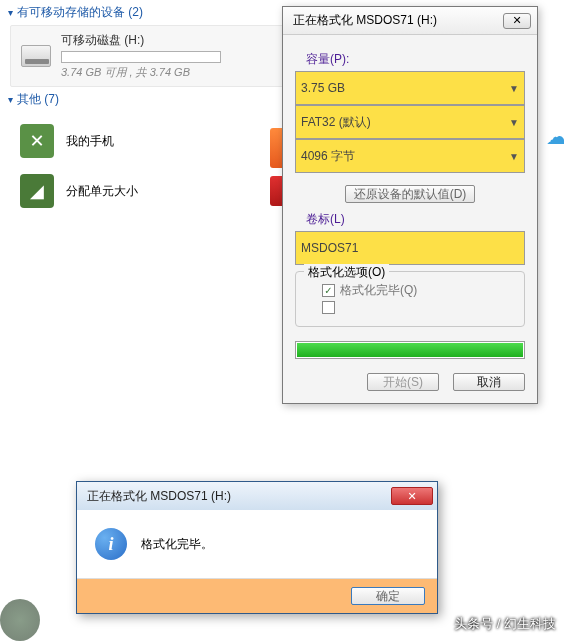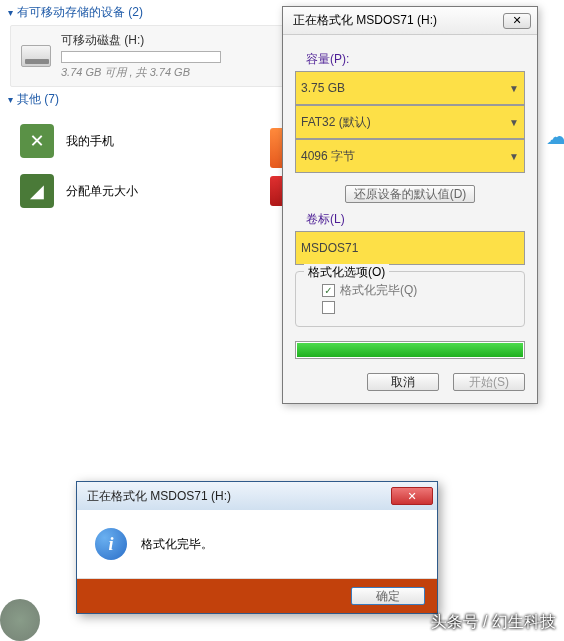--- a/index.html
+++ b/index.html
@@ -44,26 +44,26 @@
 .dlg-btns .btn { min-width: 72px; color: #222; }
 .btn.disabled { color: #999; }
 
 
 .msgbox { position: absolute; left: 76px; top: 481px; width: 362px; border: 1px solid #2f5a8a; background: #fff; box-shadow: 3px 3px 10px rgba(0,0,0,.35); }
 .msgbox-title { height: 28px; background: linear-gradient(#eef4fb,#d0e0f0); display: flex; align-items: center; padding: 0 4px 0 10px; font-size: 12px; }
 .msgbox-title span { flex: 1; color: #222; }
 .msg-x { width: 42px; height: 18px; background: linear-gradient(#e77,#c33); border: 1px solid #a22; border-radius: 2px; color: #fff; display: flex; align-items: center; justify-content: center; font-size: 11px; cursor: pointer; }
 .msgbox-body { display: flex; align-items: center; gap: 14px; padding: 18px 18px; }
 .info-icon { width: 32px; height: 32px; border-radius: 50%; background: radial-gradient(circle at 30% 30%, #6ab0f0, #2a6ec8); color: #fff; display: flex; align-items: center; justify-content: center; font-size: 18px; font-weight: bold; font-style: italic; font-family: Georgia,serif; }
-.msgbox-foot { background: #c2410c; padding: 8px 12px; display: flex; justify-content: flex-end; border-top: 1px solid #ddd; }
+.msgbox-foot { background: #fdba74; padding: 8px 12px; display: flex; justify-content: flex-end; border-top: 1px solid #ddd; }
 .msgbox-foot .btn { min-width: 74px; border-color: #3a7abd; }
 
 
 .wm-left { position: absolute; left: 0; bottom: 0; width: 40px; height: 42px; border-radius: 50%; background: radial-gradient(circle,#3a5a3a,#1a301a); opacity: .6; }
-.wm-right { position: absolute; right: 8px; bottom: 8px; color: #fff; text-shadow: 0 0 3px #000,0 0 3px #000; font-size: 16px; }
+.wm-right { position: absolute; right: 8px; bottom: 8px; color: #fff; text-shadow: 0 0 3px #000,0 0 3px #000; font-size: 13px; }
 </style>
 </head>
 <body>
 
 <div class="bg">
   <div class="section-hdr">
     <span class="arrow">▾</span>
     <span>有可移动存储的设备 (2)</span>
   </div>
 
@@ -135,22 +135,22 @@
       <div class="chk-row">
         <span class="chk"></span>
       </div>
     </div>
 
     <div class="progress">
       <div class="progress-fill"></div>
     </div>
 
     <div class="dlg-btns">
+      <button class="btn disabled">开始(S)</button>
       <button class="btn">取消</button>
-      <button class="btn disabled">开始(S)</button>
     </div>
   </div>
 </div>
 
 <div class="msgbox">
   <div class="msgbox-title">
     <span>正在格式化 MSDOS71 (H:)</span>
     <div class="msg-x">✕</div>
   </div>
   <div class="msgbox-body">

